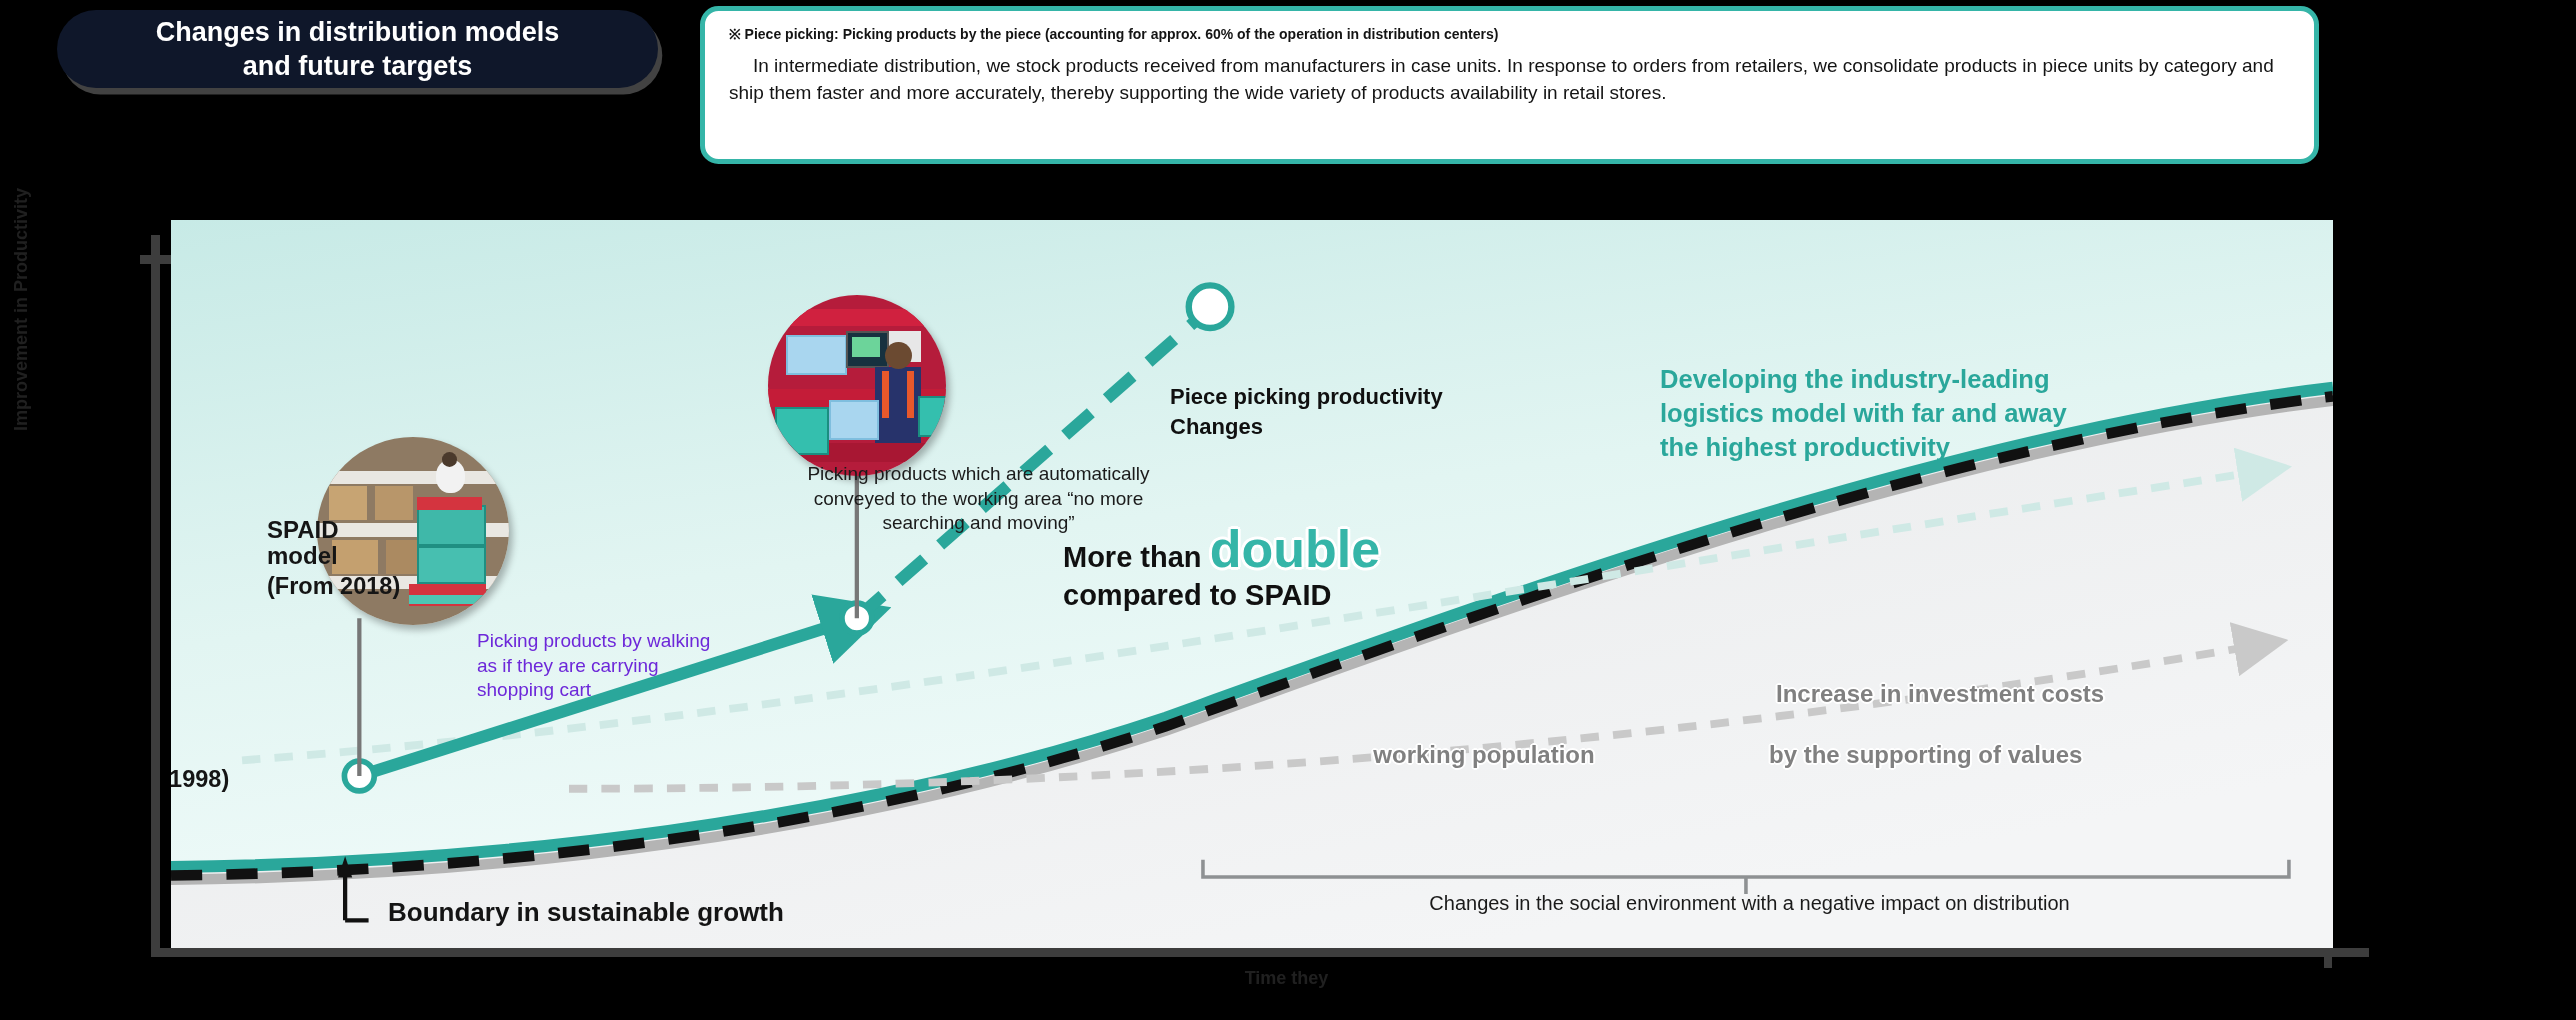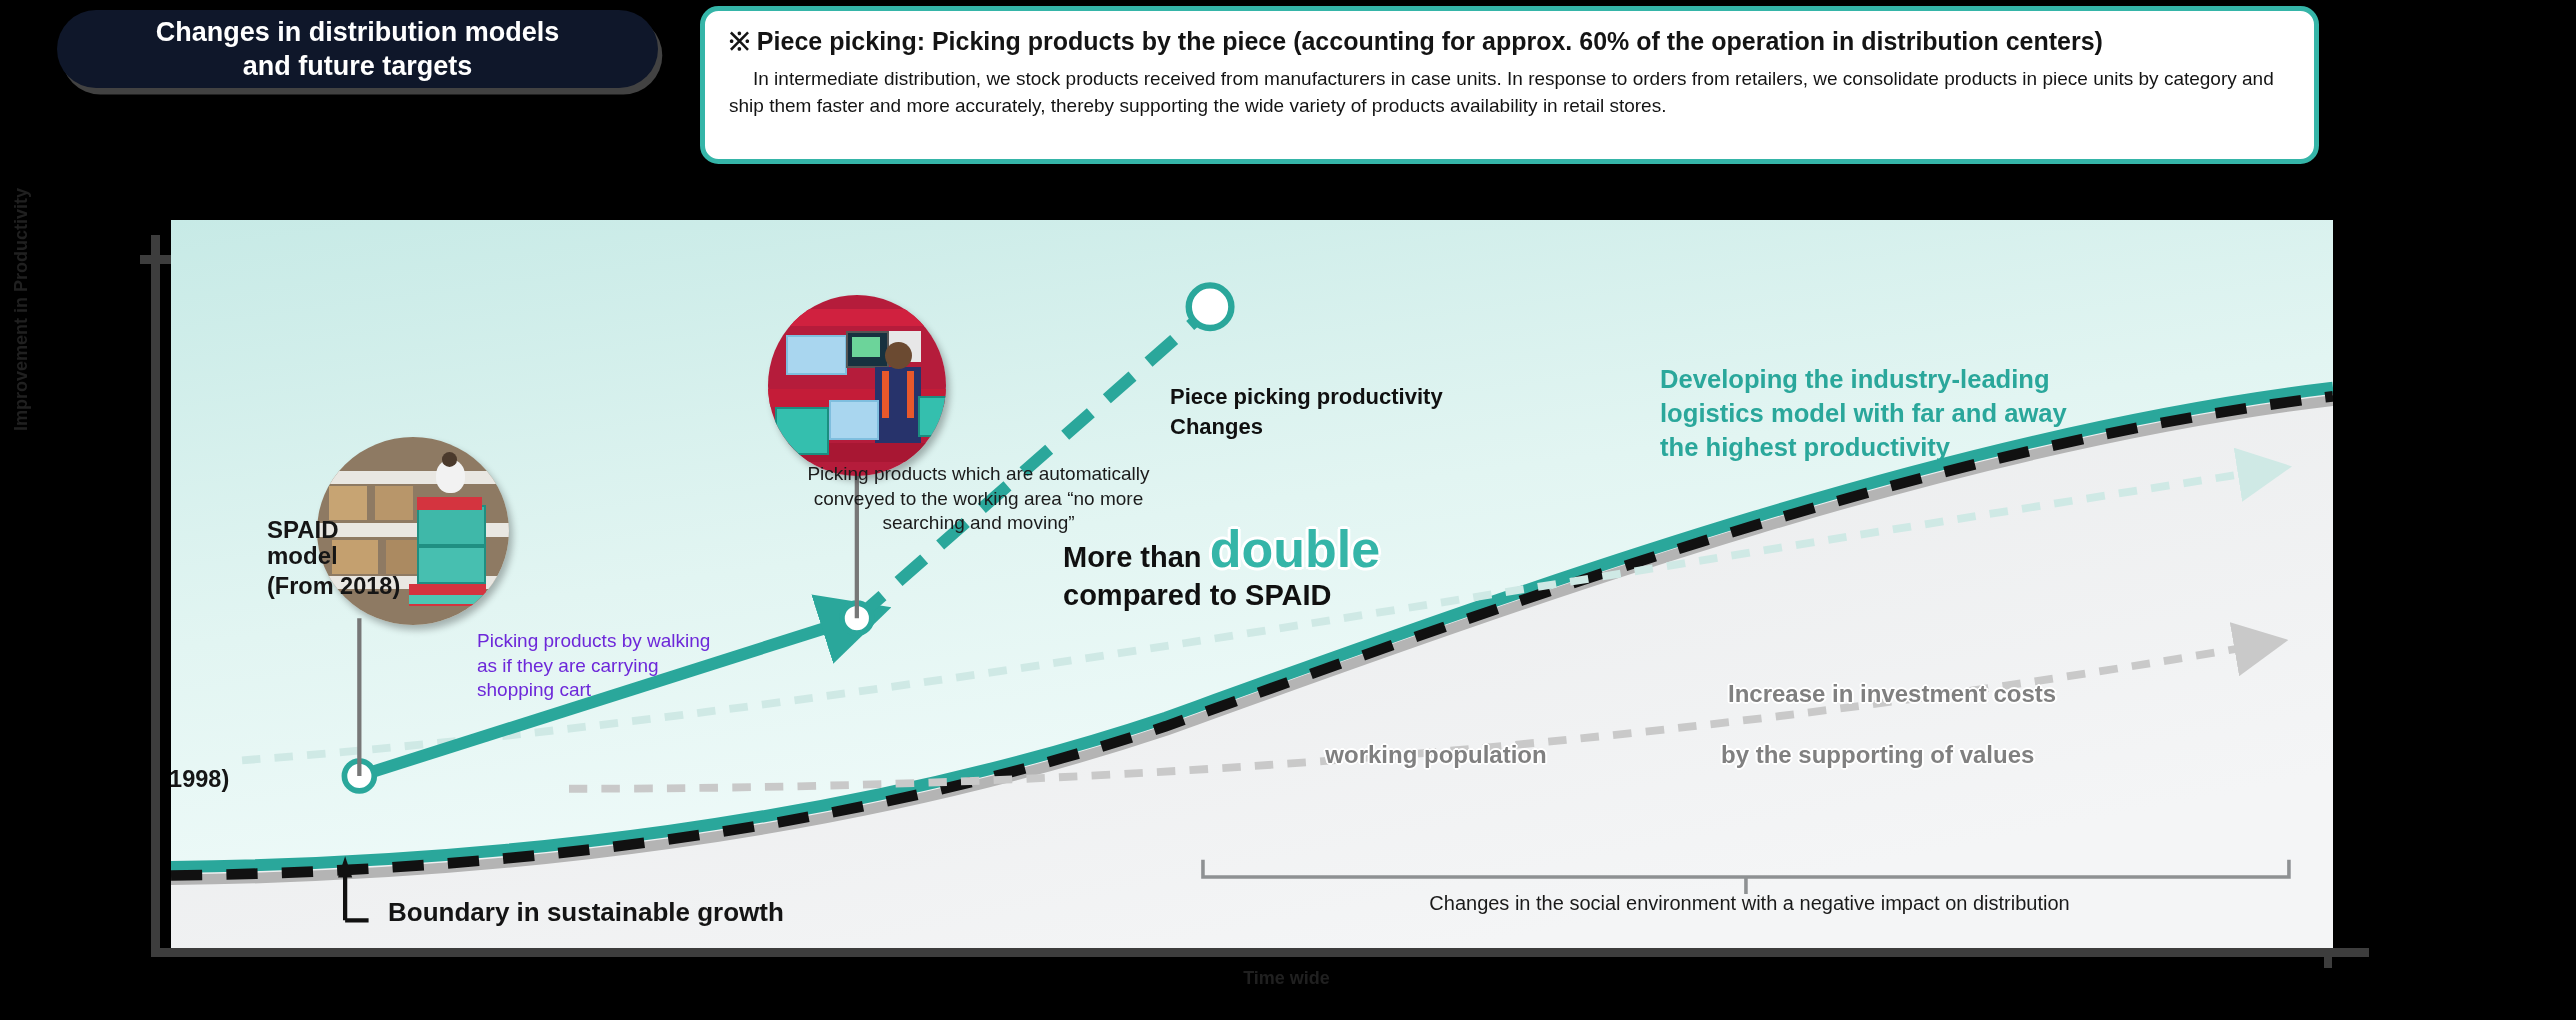--- a/index.html
+++ b/index.html
@@ -14,21 +14,21 @@
     box-shadow:4.3px 6.4px 0 rgba(120,120,120,.55);
   }
   .title-badge span{display:block;}
 
   
   .note-box{
     position:absolute;left:700px;top:5.7px;width:1619px;height:158px;
     background:#fff;border:5px solid #35b5a8;border-radius:18.5px;
     box-sizing:border-box;padding:15.6px 24px 7.1px 24px;
   }
-  .note-head{font-size:25px;font-weight:bold;color:#141414;line-height:1.2;}
+  .note-head{font-size:14px;font-weight:bold;color:#141414;line-height:1.2;}
   .note-body{font-size:19px;color:#141414;line-height:1.42;margin-top:10px;text-indent:24px;}
 
   
   .y-axis{position:absolute;left:151px;top:235px;width:8.5px;height:718px;background:#3d3d3d;}
   .y-axis::before{content:"";position:absolute;left:-11.4px;top:20px;width:31px;height:8.5px;background:#3d3d3d;}
   .x-axis{position:absolute;left:151px;top:948px;width:2218px;height:8.5px;background:#3d3d3d;}
   .x-axis::after{content:"";position:absolute;right:37px;top:-11.4px;width:8.5px;height:31px;background:#3d3d3d;}
   .y-label{
     position:absolute;left:-128px;top:299px;width:299px;text-align:center;
     transform:rotate(-90deg);color:#202020;font-size:18px;font-weight:bold;
@@ -59,20 +59,21 @@
   .model-lbl{position:absolute;font-weight:bold;color:#151515;line-height:1.08;}
   .model-lbl .big{font-size:24px;display:block;}
   .model-lbl .yr{font-size:23.5px;display:block;margin-top:5px;}
   .target-lbl{left:1173px;top:382px;width:455px;font-size:22px;font-weight:bold;color:#101010;line-height:1.35;}
 
   .dev-lead{left:1660px;top:363px;width:640px;font-size:25.6px;font-weight:bold;color:#2aa79b;line-height:1.33;}
 
   .gray-lbl{
     font-weight:bold;color:#808080;line-height:1.3;
     text-shadow:-1.4px -1.4px 0 #fff,1.4px -1.4px 0 #fff,-1.4px 1.4px 0 #fff,1.4px 1.4px 0 #fff,0 -2.1px 0 #fff,0 2.1px 0 #fff,-2.1px 0 0 #fff,2.1px 0 0 #fff;
+    margin-left:48px;
   }
   .g-invest{left:1727px;top:679px;font-size:24px;}
 </style>
 </head>
 <body>
 
 <div class="title-badge">
   <div>
     <span>Changes in distribution models</span>
     <span>and future targets</span>
@@ -80,21 +81,21 @@
 </div>
 
 <div class="note-box">
   <div class="note-head">※ Piece picking: Picking products by the piece (accounting for approx. 60% of the operation in distribution centers)</div>
   <div class="note-body">In intermediate distribution, we stock products received from manufacturers in case units. In response to orders from retailers, we consolidate products in piece units by category and ship them faster and more accurately, thereby supporting the wide variety of products availability in retail stores.</div>
 </div>
 
 <div class="y-axis"></div>
 <div class="x-axis"></div>
 <div class="y-label">Improvement in Productivity</div>
-<div class="x-label">Time wide</div>
+<div class="x-label">Time they</div>
 
 <div class="plot">
 
   <svg viewBox="0 0 3042 1024" preserveAspectRatio="none">
     <defs>
       <linearGradient id="gTeal" x1="0" y1="0" x2="0.45" y2="1">
         <stop offset="0" stop-color="#c7eae6"></stop>
         <stop offset="0.55" stop-color="#e2f5f2"></stop>
         <stop offset="1" stop-color="#f1fbfa"></stop>
       </linearGradient>

